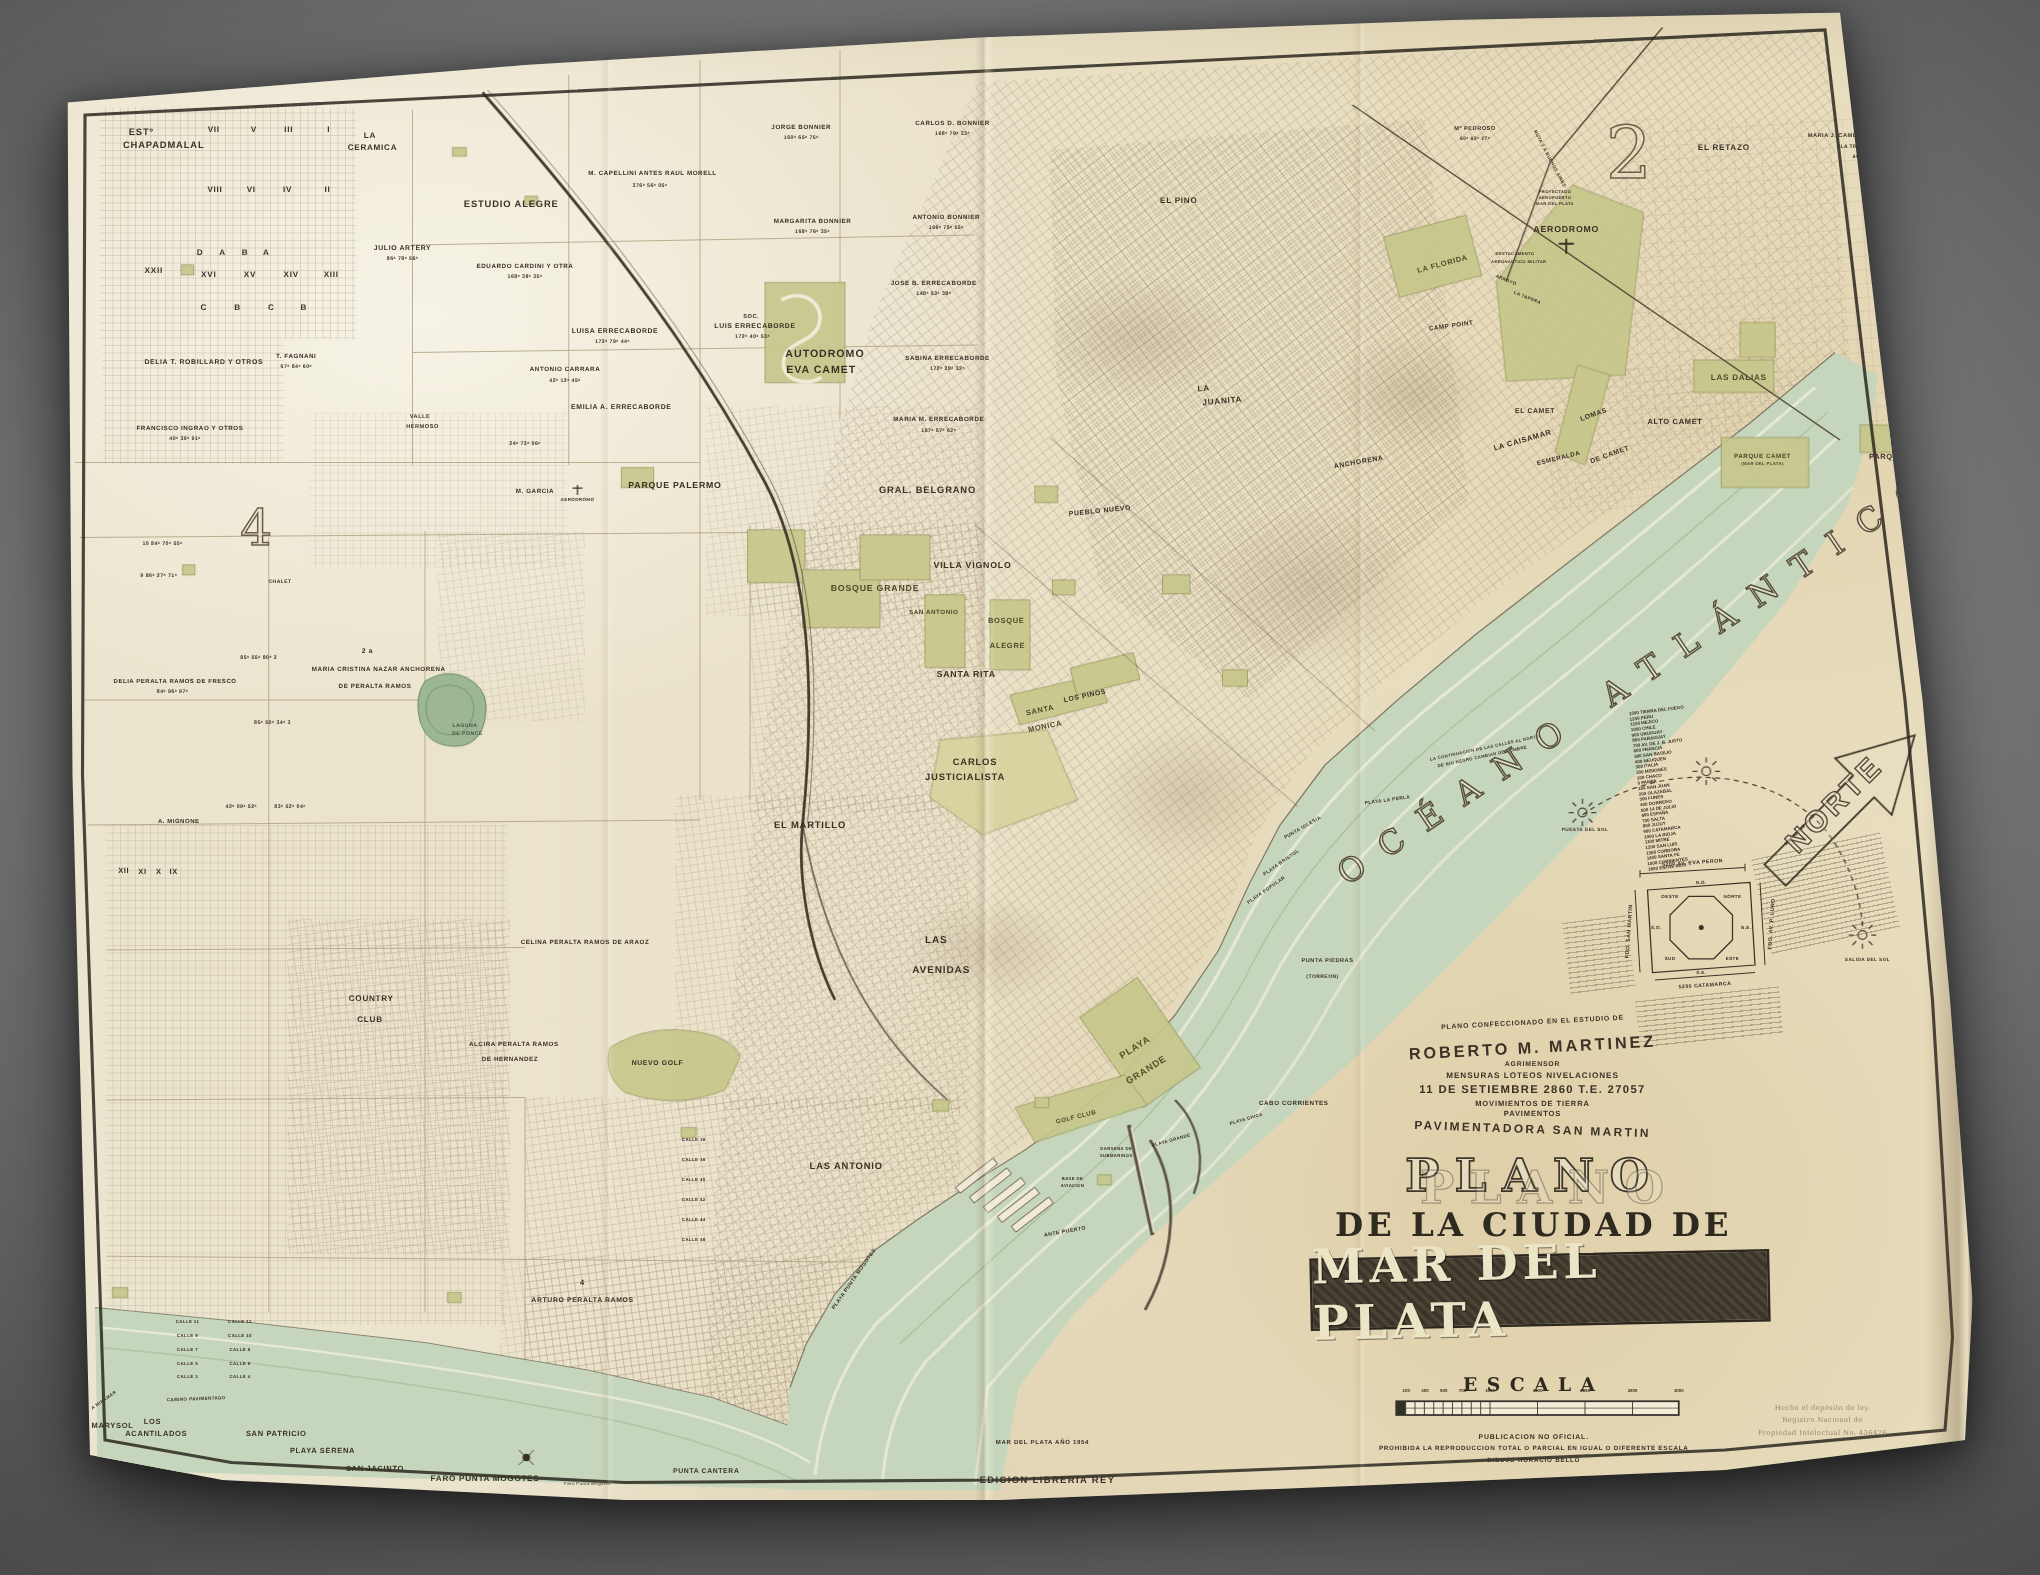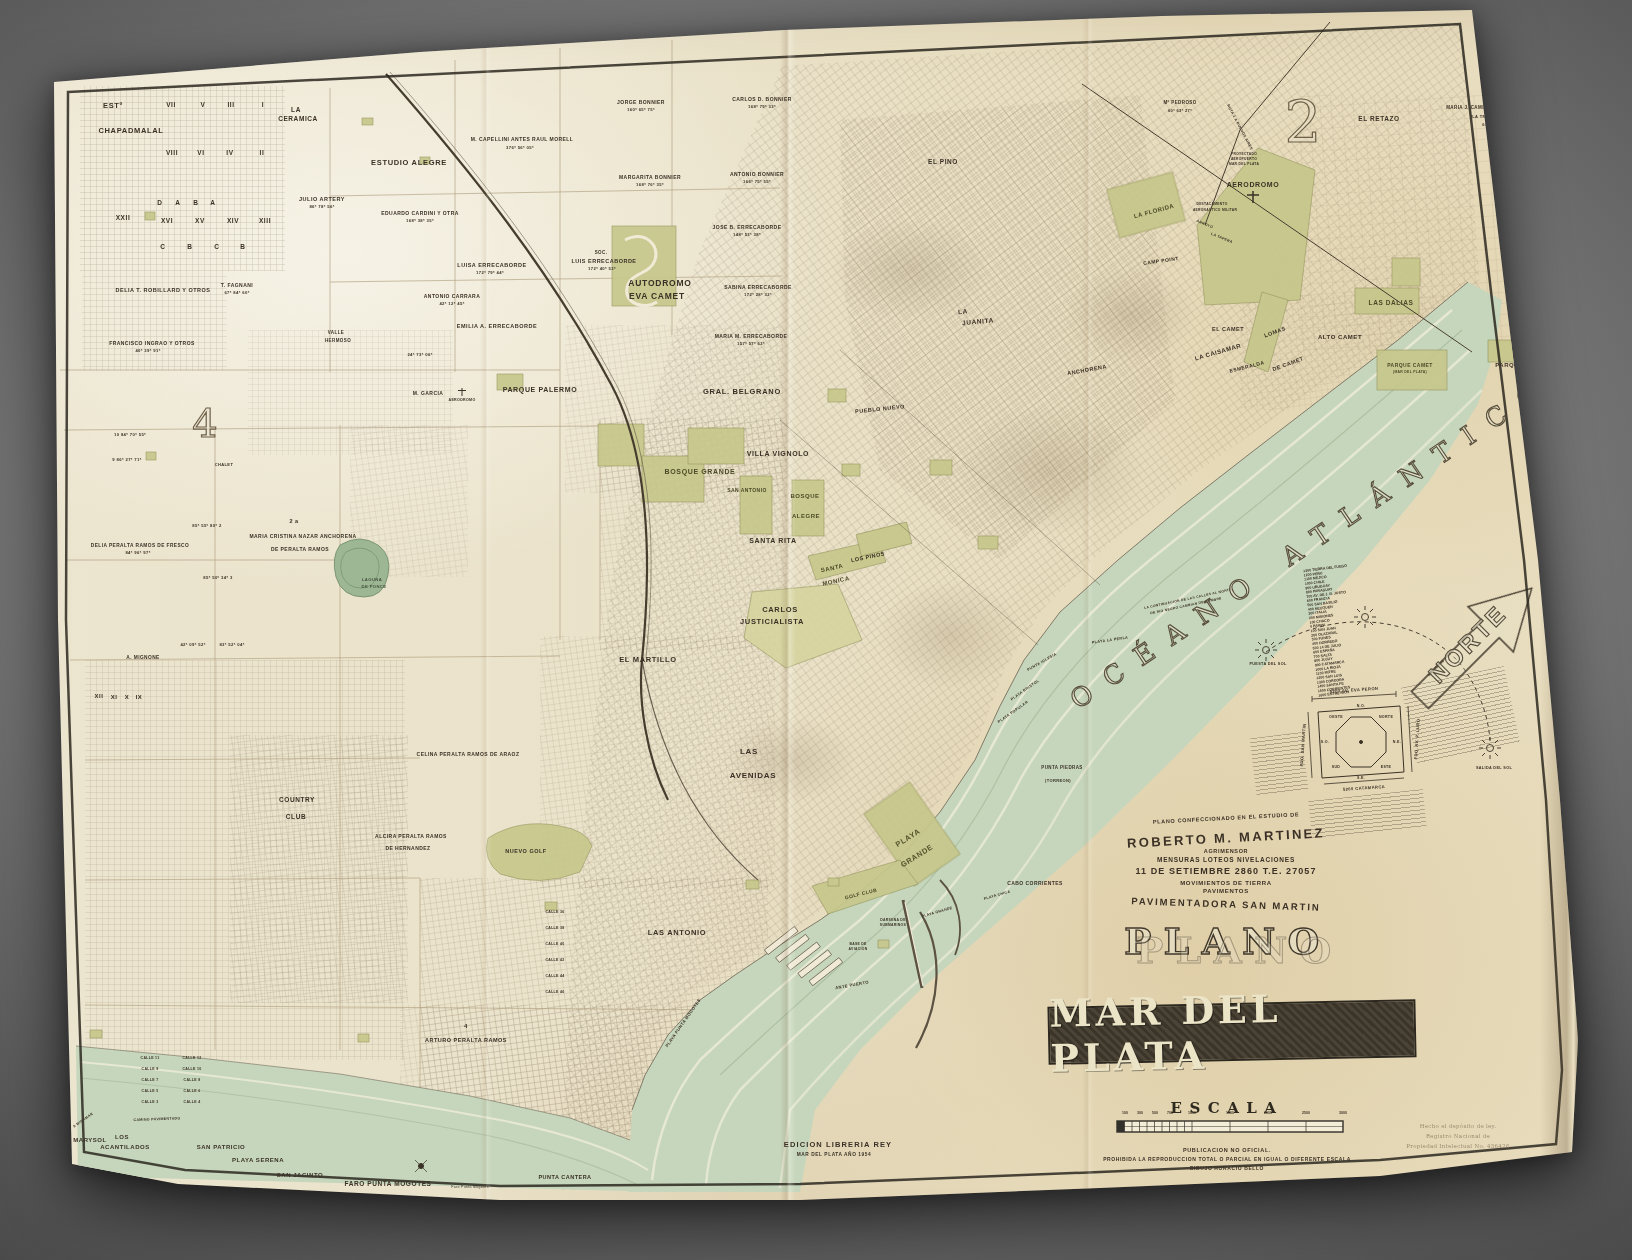--- a/index.html
+++ b/index.html
@@ -219,21 +219,21 @@
       <div class="smudge" style="left:1040px;top:250px;width:180px;height:130px"></div>
       <div class="smudge" style="left:700px;top:700px;width:180px;height:120px"></div>
 
       <div id="fold1" class="fold"></div>
       <div id="fold2" class="fold"></div>
       <div id="fold3" class="fold"></div>
       <div id="curl"></div>
 
       <div id="labels">
           <div class="mlabel" style="left: 113px; top: 106px; font-size: 7.5px; transform: translate(-50%, -50%) rotate(0deg);">ESTº</div>
-          <div class="mlabel" style="left: 131px; top: 116px; font-size: 7.5px; transform: translate(-50%, -50%) rotate(0deg); margin-top: 15px;">CHAPADMALAL</div>
+          <div class="mlabel" style="left: 131px; top: 116px; font-size: 7.5px; transform: translate(-50%, -50%) rotate(0deg);">CHAPADMALAL</div>
           <div class="mlabel" style="left: 171px; top: 105px; font-size: 6.5px; transform: translate(-50%, -50%) rotate(0deg);">VII</div>
           <div class="mlabel" style="left: 203px; top: 105px; font-size: 6.5px; transform: translate(-50%, -50%) rotate(0deg);">V</div>
           <div class="mlabel" style="left: 231px; top: 105px; font-size: 6.5px; transform: translate(-50%, -50%) rotate(0deg);">III</div>
           <div class="mlabel" style="left: 263px; top: 105px; font-size: 6.5px; transform: translate(-50%, -50%) rotate(0deg);">I</div>
           <div class="mlabel" style="left: 172px; top: 153px; font-size: 6.5px; transform: translate(-50%, -50%) rotate(0deg);">VIII</div>
           <div class="mlabel" style="left: 201px; top: 153px; font-size: 6.5px; transform: translate(-50%, -50%) rotate(0deg);">VI</div>
           <div class="mlabel" style="left: 230px; top: 153px; font-size: 6.5px; transform: translate(-50%, -50%) rotate(0deg);">IV</div>
           <div class="mlabel" style="left: 262px; top: 153px; font-size: 6.5px; transform: translate(-50%, -50%) rotate(0deg);">II</div>
           <div class="mlabel" style="left: 160px; top: 203px; font-size: 6.5px; transform: translate(-50%, -50%) rotate(0deg);">D</div>
           <div class="mlabel" style="left: 178px; top: 203px; font-size: 6.5px; transform: translate(-50%, -50%) rotate(0deg);">A</div>
@@ -482,20 +482,21 @@
         <div class="tb" style="left:1226px;top:860px;font-size:13px;transform:translate(-50%,-50%) scale(.5)">MENSURAS LOTEOS NIVELACIONES</div>
         <div class="tb" style="left:1226px;top:871px;font-size:9px;">11 DE SETIEMBRE 2860   T.E. 27057</div>
         <div class="tb" style="left:1226px;top:883px;font-size:12px;transform:translate(-50%,-50%) scale(.5)">MOVIMIENTOS DE TIERRA</div>
         <div class="tb" style="left:1226px;top:891px;font-size:12px;transform:translate(-50%,-50%) scale(.5)">PAVIMENTOS</div>
         <div class="tb" style="left:1226px;top:904px;font-size:9.5px;letter-spacing:.2em;transform:translate(-50%,-50%) rotate(2deg)">PAVIMENTADORA  SAN MARTIN</div>
 
         <div id="plano-wrap">
           <span class="ghost">PLANO</span>
           <span>PLANO</span>
         </div>
+        <div class="tb serif" style="left:1227px;top:981px;font-size:26px;letter-spacing:.12em;color:#2f2a20">DE LA CIUDAD DE</div>
         <div id="city-band">
           <span>MAR DEL PLATA</span>
         </div>
         <div class="tb serif" style="left:1227px;top:1108px;font-size:15px;letter-spacing:.5em;color:#2f2a20">ESCALA</div>
 
         <div id="scale-ticks">
             <span style="left: 8px;">100</span>
             <span style="left: 23px;">300</span>
             <span style="left: 38px;">500</span>
             <span style="left: 53px;">700</span>
@@ -503,21 +504,21 @@
             <span style="left: 113px;">1500</span>
             <span style="left: 151px;">2000</span>
             <span style="left: 189px;">2500</span>
             <span style="left: 226px;">3000</span>
           </div>
 
         <div class="tb" style="left:1227px;top:1150px;font-size:11px;transform:translate(-50%,-50%) scale(.5)">PUBLICACION NO OFICIAL.</div>
         <div class="tb" style="left:1227px;top:1159px;font-size:10px;transform:translate(-50%,-50%) scale(.5)">PROHIBIDA LA REPRODUCCION TOTAL O PARCIAL EN IGUAL O DIFERENTE ESCALA</div>
         <div class="tb" style="left:1227px;top:1168px;font-size:10px;transform:translate(-50%,-50%) scale(.5)">DIBUJO HORACIO BELLO</div>
 
-        <div class="tb" style="left:838px;top:1144px;font-size:7.5px;letter-spacing:.15em">EDICION LIBRERIA REY</div>
+        <div class="tb" style="left:838px;top:1184px;font-size:7.5px;letter-spacing:.15em">EDICION LIBRERIA REY</div>
         <div class="tb" style="left:834px;top:1154px;font-size:9.6px;transform:translate(-50%,-50%) scale(.5)">MAR DEL PLATA AÑO 1954</div>
 
         <div class="tb serif" style="left:1458px;top:1126px;font-size:11px;font-weight:400;letter-spacing:.05em;color:#9b8a6f;transform:translate(-50%,-50%) scale(.5)">Hecho el depósito de ley.</div>
         <div class="tb serif" style="left:1458px;top:1136px;font-size:11px;font-weight:400;letter-spacing:.05em;color:#9b8a6f;transform:translate(-50%,-50%) scale(.5)">Registro Nacional de</div>
         <div class="tb serif" style="left:1458px;top:1146px;font-size:11px;font-weight:400;letter-spacing:.05em;color:#9b8a6f;transform:translate(-50%,-50%) scale(.5)">Propiedad Intelectual No. 436426</div>
       </div>
 
     </div>
   </div>
 </div>

